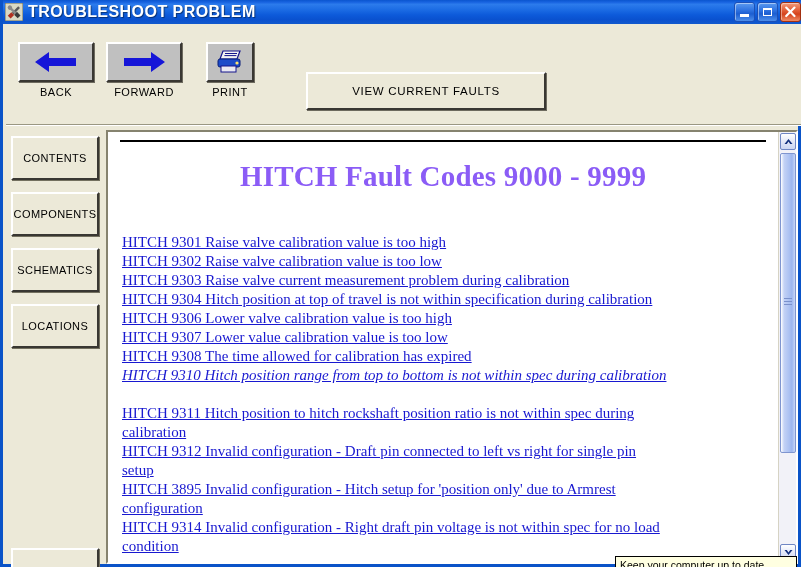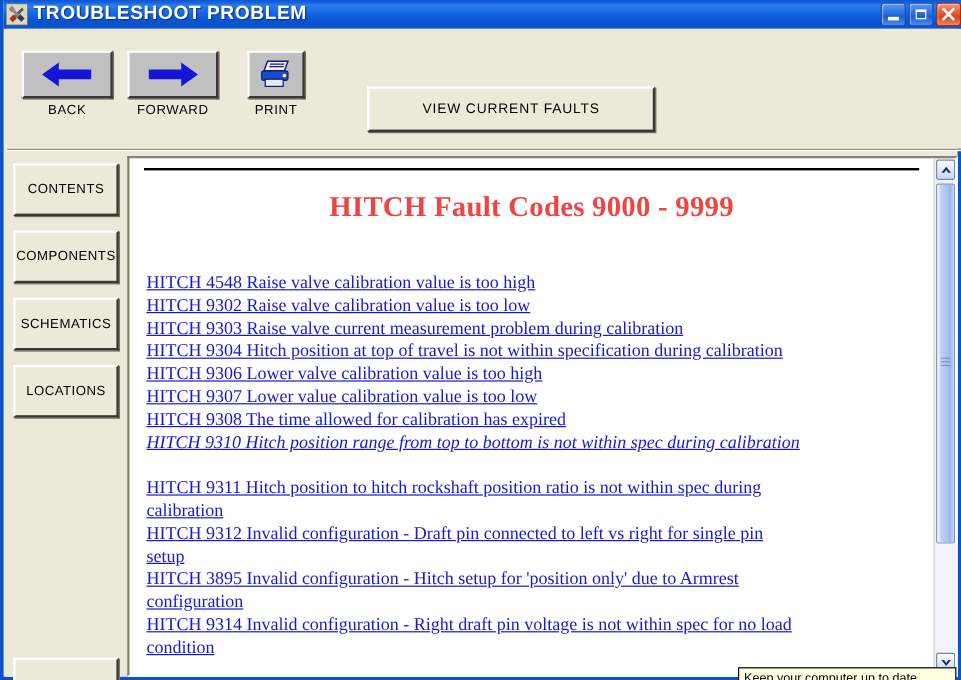--- a/index.html
+++ b/index.html
@@ -219,22 +219,22 @@
   }
   #doc-inner { padding: 6px 10px 0 10px; }
   #doc-hr {
     height: 0;
     border-top: 2px solid #000000;
     margin: 2px 2px 0 2px;
   }
   #doc-title {
     font-family: "Liberation Serif", serif;
     font-weight: bold;
-    font-size: 24px;
-    color: #ef4444;
+    font-size: 29px;
+    color: #8b5cf6;
     text-align: center;
     margin: 18px 0 6px 0;
     letter-spacing: 0.2px;
   }
   #link-list {
     margin-top: 40px;
     padding-left: 4px;
   }
   .fault-link {
     display: block;
@@ -395,21 +395,21 @@
     <div class="nav-tab" style="top:420px;"></div>
   </div>
 
   <div id="content-pane">
 
     <div id="doc-area">
       <div id="doc-inner">
         <div id="doc-hr"></div>
         <h1 id="doc-title">HITCH Fault Codes 9000 - 9999</h1>
         <div id="link-list">
-            <a class="fault-link" style="color: rgb(24, 24, 208);">HITCH 4548 Raise valve calibration value is too high</a>
+            <a class="fault-link" style="color: rgb(24, 24, 208);">HITCH 9301 Raise valve calibration value is too high</a>
             <a class="fault-link" style="color: rgb(24, 24, 208);">HITCH 9302 Raise valve calibration value is too low</a>
             <a class="fault-link" style="color: rgb(24, 24, 208);">HITCH 9303 Raise valve current measurement problem during calibration</a>
             <a class="fault-link" style="color: rgb(24, 24, 208);">HITCH 9304 Hitch position at top of travel is not within specification during calibration</a>
             <a class="fault-link" style="color: rgb(24, 24, 208);">HITCH 9306 Lower valve calibration value is too high</a>
             <a class="fault-link" style="color: rgb(24, 24, 208);">HITCH 9307 Lower value calibration value is too low</a>
             <a class="fault-link" style="color: rgb(24, 24, 208);">HITCH 9308 The time allowed for calibration has expired</a>
             <a class="fault-link" style="color: rgb(24, 24, 208); font-style: italic;">HITCH 9310 Hitch position range from top to bottom is not within spec during calibration</a>
             <a class="fault-link gap-before" style="color: rgb(24, 24, 208);">HITCH 9311 Hitch position to hitch rockshaft position ratio is not within spec during calibration</a>
             <a class="fault-link" style="color: rgb(24, 24, 208);">HITCH 9312 Invalid configuration - Draft pin connected to left vs right for single pin setup</a>
             <a class="fault-link" style="color: rgb(24, 24, 208);">HITCH 3895 Invalid configuration - Hitch setup for 'position only' due to Armrest configuration</a>

